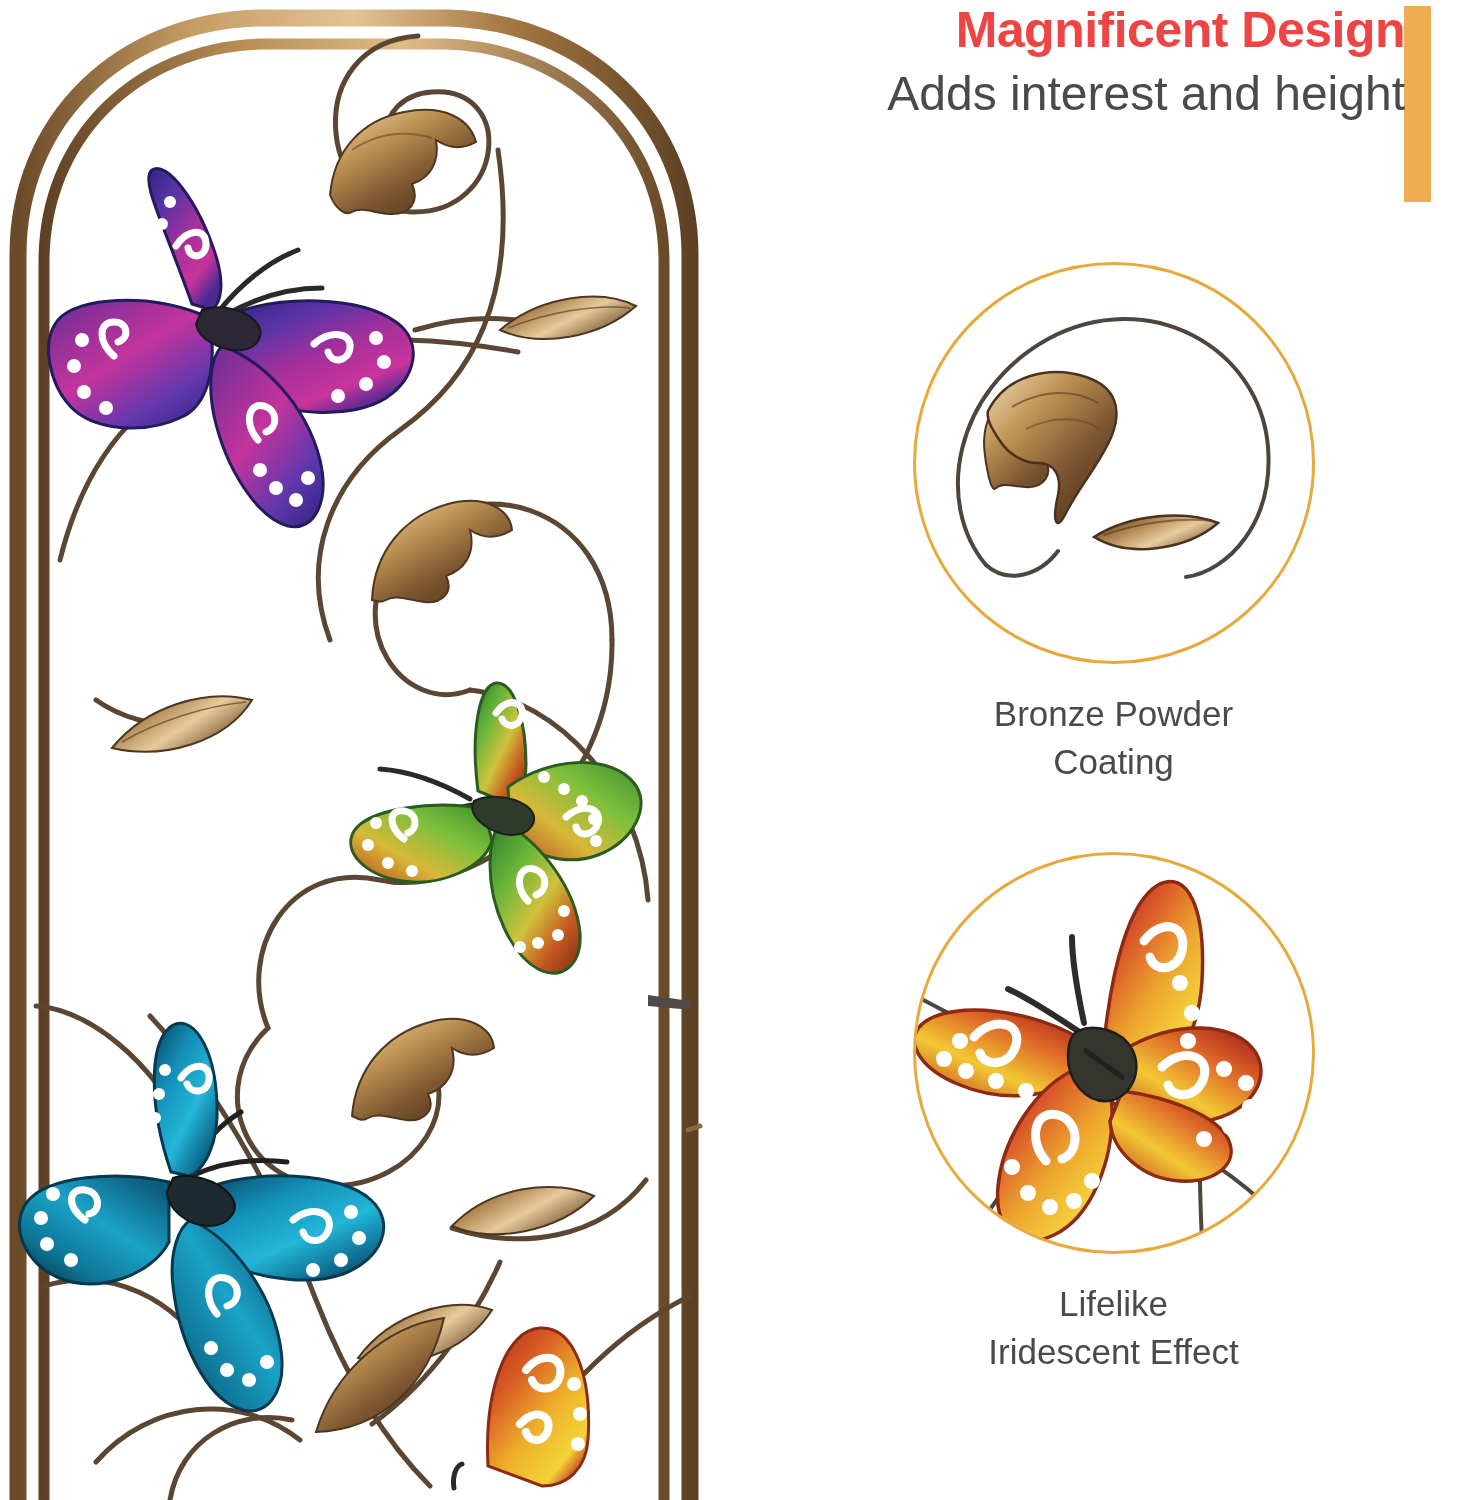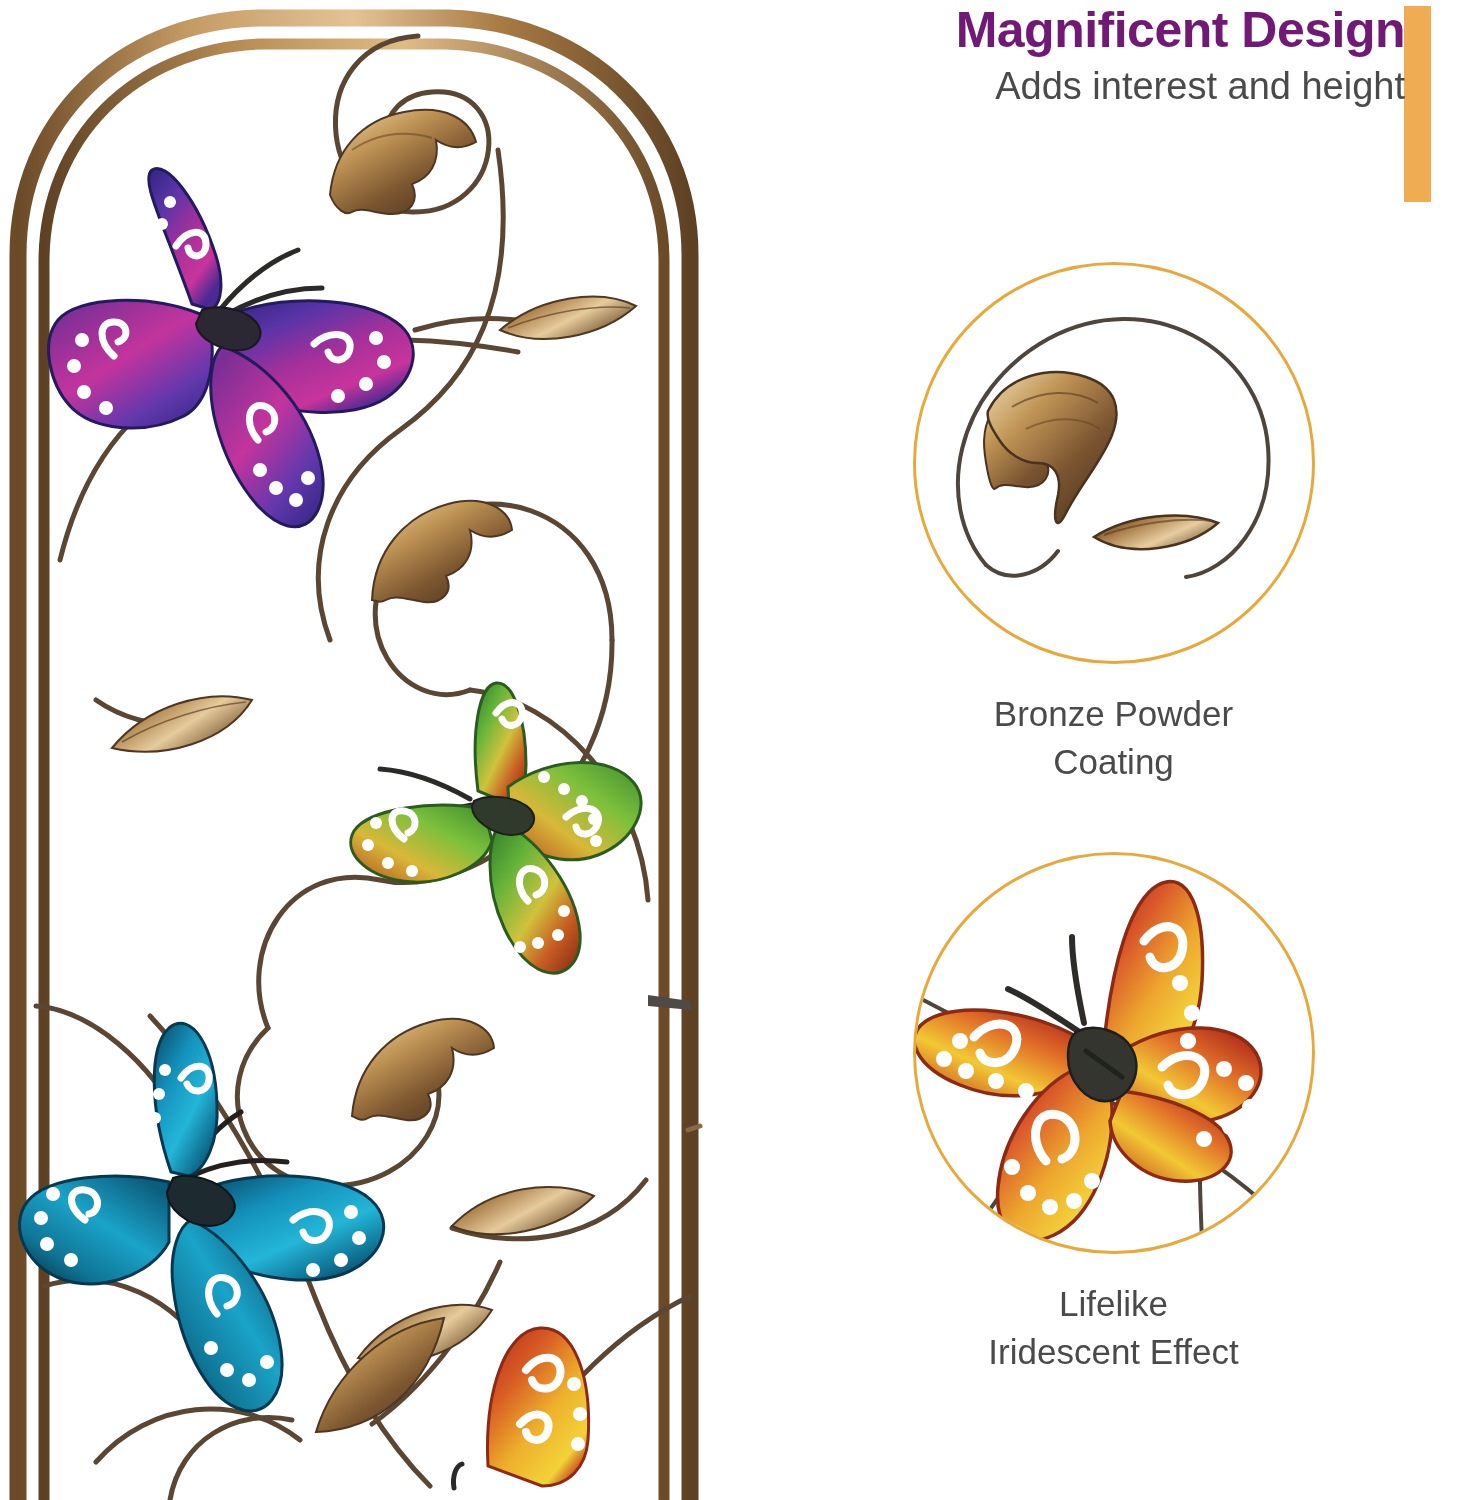--- a/index.html
+++ b/index.html
@@ -40,28 +40,28 @@
   #headline-block {
     position: absolute;
     right: 62px;
     top: 4px;
     width: 612px;
     text-align: right;
   }
   #headline {
     font-size: 50px;
     font-weight: bold;
-    color: #701a75;
+    color: #ef4444;
     letter-spacing: -0.5px;
     line-height: 1.06;
     margin: 0;
     white-space: nowrap;
   }
   .subline {
-    font-size: 38px;
+    font-size: 48px;
     font-weight: normal;
     color: #4a4a4a;
     line-height: 1.36;
     margin: 4px 0 0 0;
     white-space: nowrap;
   }
 
   #accent-bar {
     position: absolute;
     right: 36px;

